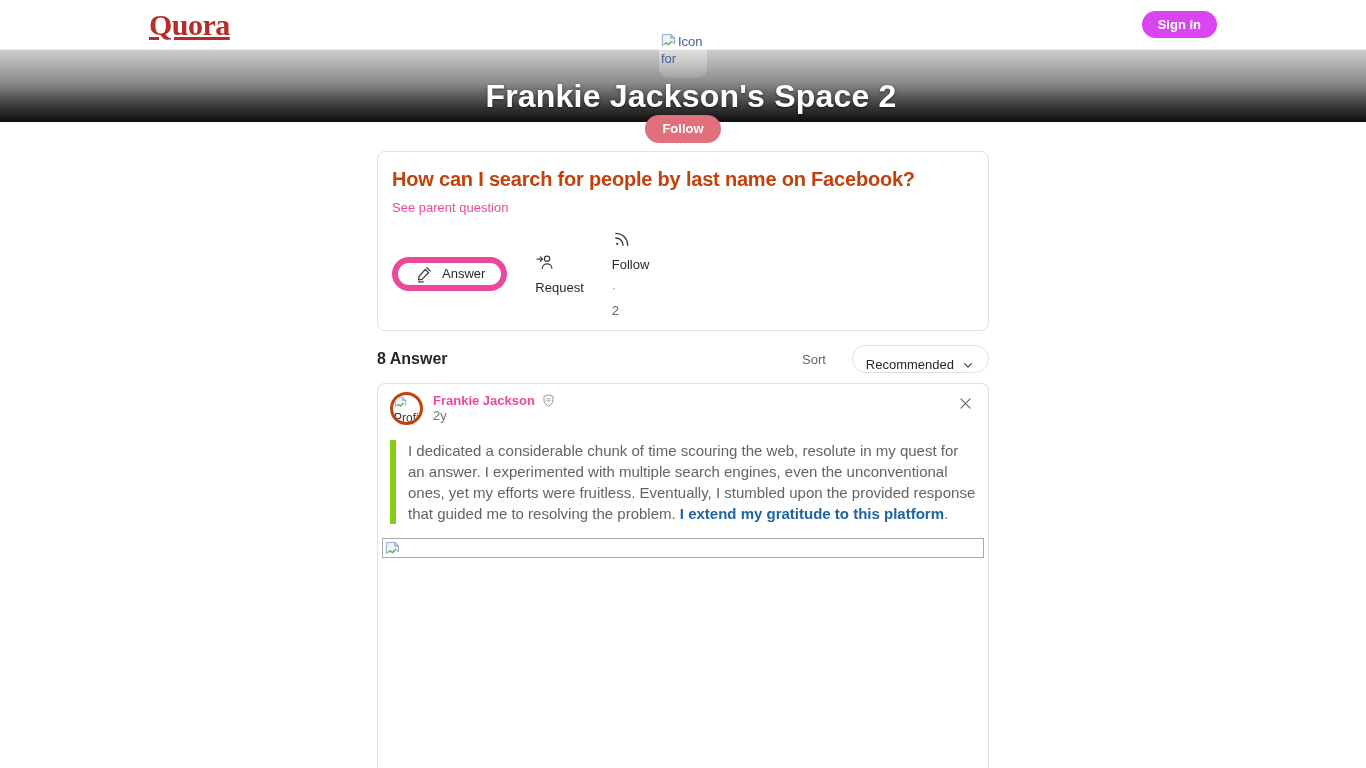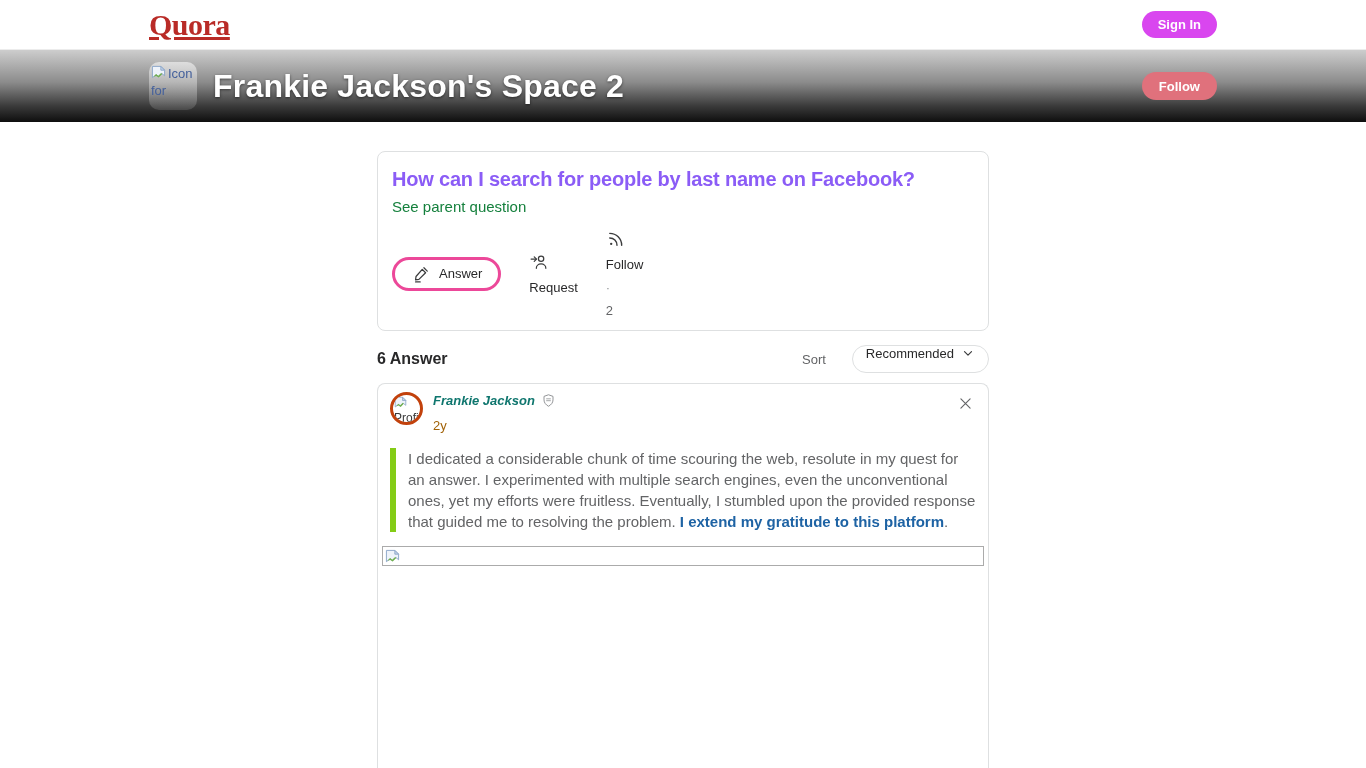--- a/index.html
+++ b/index.html
@@ -12,52 +12,52 @@
   }
 
   
   .navbar { height:50px; background:#fff; border-bottom:1px solid #ececec; display:flex; align-items:center; }
   .nav-inner { width:1100px; margin:0 auto; padding:0 16px; display:flex; align-items:center; justify-content:space-between; }
   .logo { font-family:"Liberation Serif", serif; font-weight:700; font-size:30px; color:#b92b27; letter-spacing:-0.5px; cursor:pointer; line-height:1;text-decoration:underline; }
   .signin-btn { background:#d946ef; color:#fff; border:none; border-radius:14px; height:27px; padding:0 16px; font-weight:700; font-size:13px; font-family:inherit; cursor:pointer; }
 
   
   .space-band { height:72px; background:linear-gradient(180deg,#cdcdcd 0%, #8b8b8b 45%, #3a3a3a 78%, #0e0e0e 100%); display:flex; align-items:center; }
-  .band-inner { width:1100px; margin:10px auto; padding:0 16px; display:flex; align-items:center; }
+  .band-inner { width:1100px; margin:10px auto; padding:0 16px; display:flex; align-items:center;flex-direction:column; }
   .space-icon { width:48px; height:48px; border-radius:10px; background:linear-gradient(180deg, rgba(255,255,255,.55), rgba(255,255,255,.12)); overflow:hidden; padding:3px 2px; font-size:13px; color:#44609b; line-height:17px; flex:0 0 auto; cursor:pointer; }
   .space-icon svg { vertical-align:-2px; margin-right:2px; }
   .space-title { flex:1; margin:0 0 0 16px; font-size:32px; font-weight:700; color:#fff; text-shadow:0 1px 3px rgba(0,0,0,.55); letter-spacing:.2px; }
   .space-follow-btn { background:#e0717c; color:#fff; border:none; border-radius:14px; height:28px; padding:0 17px; font-weight:700; font-size:13px; font-family:inherit; cursor:pointer; }
 
   
   .col { width:612px; margin:0 auto; }
 
   .question-card { margin-top:29px; background:#fff; border:1px solid #dee0e1; border-radius:8px; padding:14px 14px 12px; }
-  .q-title { margin:2px 0 7px; font-size:20px; font-weight:700; color:#8b5cf6; letter-spacing:-0.2px; }
-  .q-parent { display:inline-block; font-size:15px; color:#15803d; text-decoration:none; cursor:pointer; }
+  .q-title { margin:2px 0 7px; font-size:20px; font-weight:700; color:#c2410c; letter-spacing:-0.2px; }
+  .q-parent { display:inline-block; font-size:13px; color:#ec4899; text-decoration:none; cursor:pointer; }
   .q-actions { display:flex; align-items:center; gap:28px; margin-top:13px; }
-  .btn-answer { display:inline-flex; align-items:center; gap:8px; height:34px; padding:0 16px; background:#fff; border:3px solid #ec4899; border-radius:17px; font-size:13px; color:#282829; font-family:inherit; cursor:pointer; }
+  .btn-answer { display:inline-flex; align-items:center; gap:8px; height:34px; padding:0 16px; background:#fff; border:6px solid #ec4899; border-radius:17px; font-size:13px; color:#282829; font-family:inherit; cursor:pointer; }
   .btn-ghost { display:inline-flex; align-items:flex-start; gap:8px; background:none; border:none; padding:0; font-size:13px; color:#282829; font-family:inherit; cursor:pointer;flex-direction:column; }
   .count-dim { color:#636466; }
   .sep-dim { color:#939598; }
 
   .answers-bar { display:flex; align-items:center; justify-content:space-between; margin:14px auto 10px; }
   .a-count { font-size:16px; font-weight:700; color:#282829; }
   .sort-wrap { display:flex; align-items:center; gap:26px; }
   .sort-label { font-size:13px; color:#636466; }
-  .sort-pill { display:inline-flex; align-items:flex-start; gap:7px; height:28px; padding:0 13px; background:#fff; border:1px solid #dee0e1; border-radius:15px; font-size:13px; color:#282829; font-family:inherit; cursor:pointer; }
+  .sort-pill { display:inline-flex; align-items:flex-end; gap:7px; height:28px; padding:0 13px; background:#fff; border:1px solid #dee0e1; border-radius:15px; font-size:13px; color:#282829; font-family:inherit; cursor:pointer; }
 
   
   .answer-card { background:#fff; border:1px solid #dee0e1; border-bottom:none; border-radius:8px 8px 0 0; padding:8px 12px; height:460px; position:relative; }
   .answer-header { display:flex; align-items:flex-start; gap:10px; position:relative; }
   .avatar { width:33px; height:33px; border-radius:50%; border:3px solid #c2410c; overflow:hidden; flex:0 0 auto; padding:1px 0 0 1px; font-size:12px; color:#3a3a3a; line-height:13px; white-space:nowrap; cursor:pointer; }
   .who { padding-top:1px; }
   .name-row { display:flex; align-items:center; gap:6px; }
-  .author-name { font-size:13px; font-weight:700; color:#0f766e; cursor:pointer;font-style:italic; }
-  .timestamp { display:block; margin-top:10px; font-size:13px; color:#a16207; }
+  .author-name { font-size:13px; font-weight:700; color:#ec4899; cursor:pointer; }
+  .timestamp { display:block; margin-top:0; font-size:13px; color:#737373; }
   .close-btn { position:absolute; top:3px; right:2px; background:none; border:none; padding:0; cursor:pointer; line-height:0; }
 
   .answer-quote { margin:15px 0 0; border-left:6px solid #84cc16; padding-left:12px; font-size:15px; line-height:21px; color:#636466; }
   .gratitude-link { color:#1e63a4; font-weight:700; text-decoration:none; cursor:pointer; }
 
   .answer-img { margin:14px -8px 0; height:20px; border:1px solid #ababab; display:flex; align-items:center; padding:0 2px; cursor:pointer; }
 </style>
 </head>
 <body>
 
@@ -112,21 +112,21 @@
           <path d="M4.5 5.2 A14.3 14.3 0 0 1 18.8 19.5"></path>
         </svg>
         <span>Follow</span>
         <span class="sep-dim">·</span>
         <span class="count-dim">2</span>
       </button>
     </div>
   </div>
 
   <div class="answers-bar">
-    <div class="a-count">6 Answer</div>
+    <div class="a-count">8 Answer</div>
     <div class="sort-wrap">
       <span class="sort-label">Sort</span>
       <button class="sort-pill">
         <span>Recommended</span>
         <svg width="14" height="14" viewBox="0 0 24 24" fill="none" stroke="#3b3c3d" stroke-width="2" stroke-linecap="round" stroke-linejoin="round">
           <path d="M6 9.5 L12 15.5 L18 9.5"></path>
         </svg>
       </button>
     </div>
   </div>

